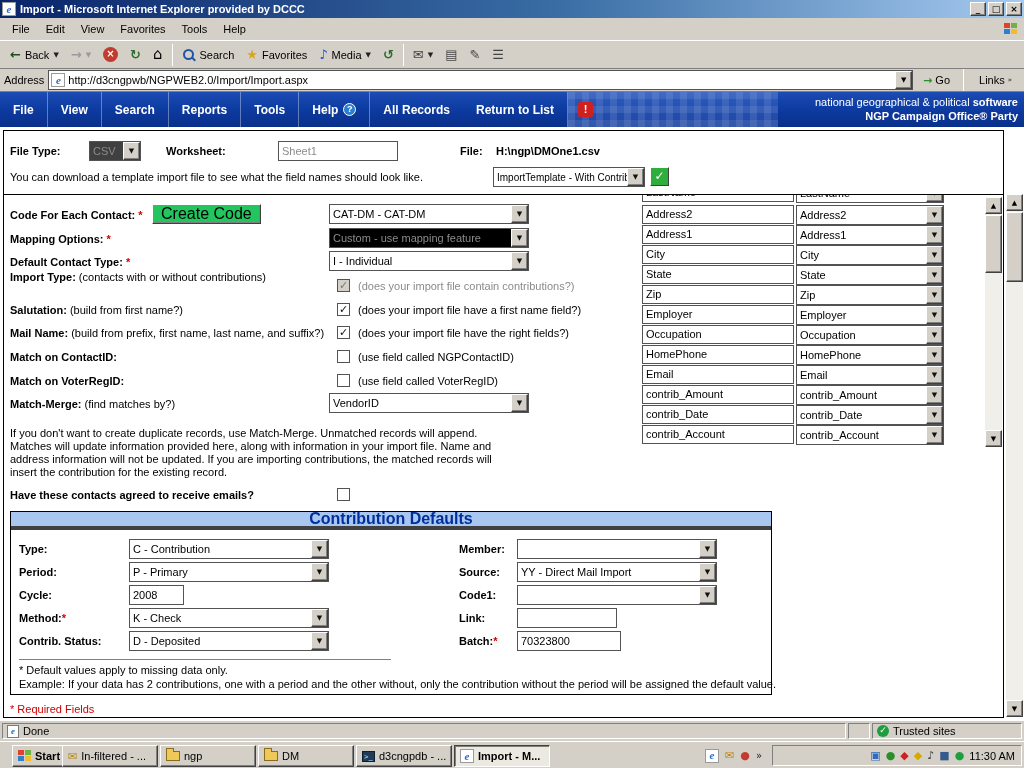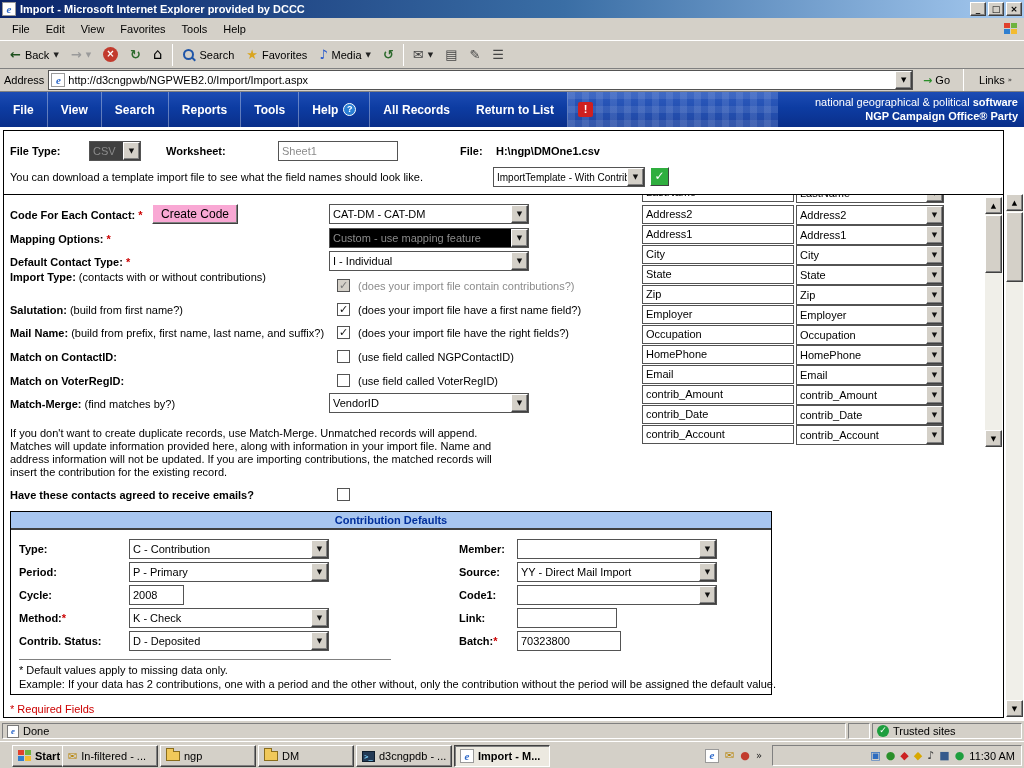--- a/index.html
+++ b/index.html
@@ -67,35 +67,35 @@
 
 .combo{position:absolute;height:20px;background:#fff;border:1px solid #535353;display:flex;align-items:center}
 .combo .txt{flex:1;padding:0 3px;white-space:nowrap;overflow:hidden}
 .combo .dd{width:17px;align-self:stretch;background:#d4d0c8;border:1px solid;border-color:#fff #404040 #404040 #fff;box-shadow:inset -1px -1px 0 #808080;display:flex;align-items:center;justify-content:center;font-size:7px;font-family:"DejaVu Sans",sans-serif;color:#111}
 .combo.disabled{background:#000000;color:#8b8b8b}
 .combo.grayface{background:#404040}
 .tinput{position:absolute;height:20px;background:#fff;border:1px solid #535353;font-family:inherit;font-size:11px;padding:0 3px}
 .tinput.gray{color:#8b8b8b}
 .cb{position:absolute;width:13px;height:13px;background:#fff;border:1px solid #535353;font:bold 11px/12px "DejaVu Sans",sans-serif;text-align:center;color:#111}
 .cb.disabled{background:#d4d0c8;color:#777}
-.wbtn{position:absolute;height:20px;background:#f9a8d4;border:1px solid;border-color:#fff #404040 #404040 #fff;box-shadow:inset -1px -1px 0 #808080;font-size:12px;display:flex;align-items:center;justify-content:center;padding:0 8px;white-space:nowrap}
+.wbtn{position:absolute;height:20px;background:#22c55e;border:1px solid;border-color:#fff #404040 #404040 #fff;box-shadow:inset -1px -1px 0 #808080;font-size:16px;display:flex;align-items:center;justify-content:center;padding:0 8px;white-space:nowrap}
 .gocheck{position:absolute;width:19px;height:19px;background:#2fae3e;border:1px solid;border-color:#fff #404040 #404040 #fff;color:#fff;font:bold 12px/17px "DejaVu Sans",sans-serif;text-align:center}
 
 
 .map-src{position:absolute;height:19px;background:#fff;border:1px solid #535353;padding:2px 3px;white-space:nowrap;overflow:hidden;width:152px;left:638px}
 .map-sel{left:792px;width:148px}
 
 
 .vtrack{position:absolute;width:17px;background:#f0efe9}
 .sbtn{position:absolute;left:0;width:17px;height:17px;background:#d4d0c8;border:1px solid;border-color:#fff #404040 #404040 #fff;box-shadow:inset -1px -1px 0 #808080;display:flex;align-items:center;justify-content:center;font-size:7px;color:#000;font-family:"DejaVu Sans",sans-serif}
 .sthumb{position:absolute;left:0;width:17px;background:#d4d0c8;border:1px solid;border-color:#fff #404040 #404040 #fff;box-shadow:inset -1px -1px 0 #808080}
 
 
 .cd-box{position:absolute;left:6px;top:316px;width:762px;height:184px;border:1px solid #000;background:#fff}
-.cd-head{height:18px;background:#a8c6f0;border-bottom:2px solid #404040;display:flex;align-items:center;justify-content:center;font-weight:bold;color:#002f9c;font-size:11px}
+.cd-head{height:18px;background:#a8c6f0;border-bottom:4px solid #404040;display:flex;align-items:center;justify-content:center;font-weight:bold;color:#002f9c;font-size:16px}
 .cd-div{position:absolute;left:8px;top:147px;width:372px;border-top:1px solid #808080;border-bottom:1px solid #fff}
 .note{position:absolute;white-space:nowrap;font-size:11px;line-height:13px}
 
 
 .statusbar{position:absolute;left:0;top:721px;width:1024px;height:20px;background:#d4d0c8;display:flex;align-items:center;gap:2px;padding:2px 2px}
 .spanel{height:16px;border:1px solid;border-color:#808080 #fff #fff #808080;display:flex;align-items:center;padding:0 4px;gap:4px;white-space:nowrap}
 .doneicon{width:12px;height:13px;background:#fff;border:1px solid #7a7a7a;font:italic bold 9px/11px "Liberation Serif",serif;color:#2a66c8;text-align:center}
 .trustcirc{width:12px;height:12px;border-radius:50%;background:#1e9e3e;color:#fff;font:bold 9px/11px "DejaVu Sans",sans-serif;text-align:center}
 
 

